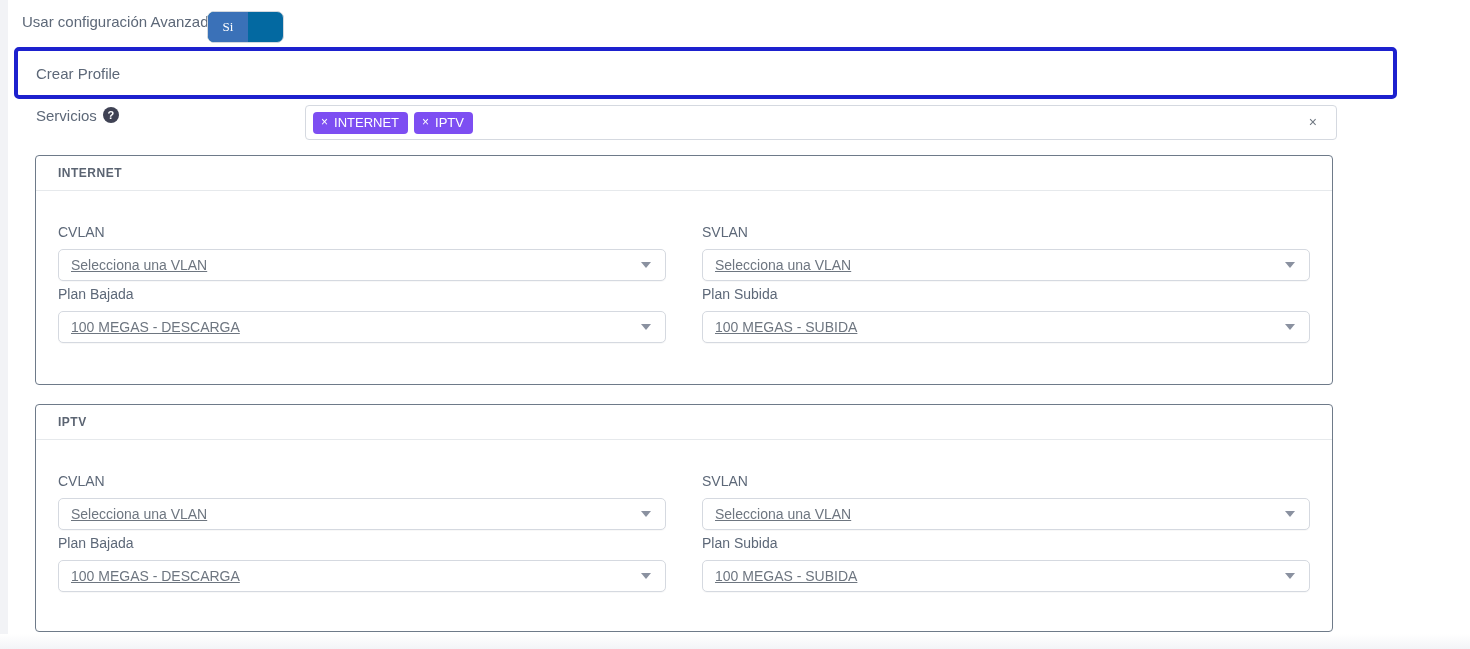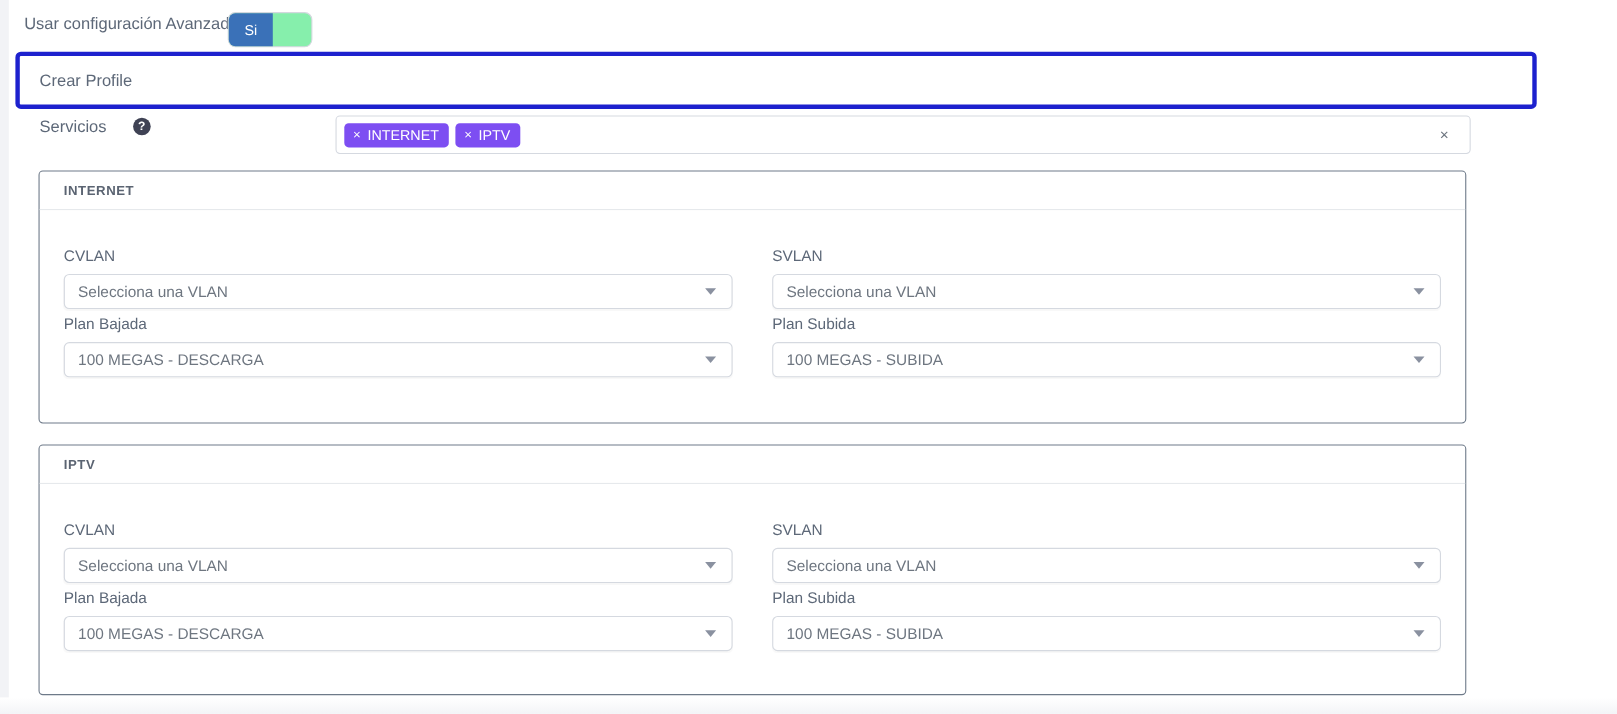--- a/index.html
+++ b/index.html
@@ -14,40 +14,40 @@
   .abs { position: absolute; }
 
   
   .left-strip { left: 0; top: 0; width: 8px; height: 649px; background: #f2f3f6; }
   .bottom-band { left: 0; bottom: 0; width: 1470px; height: 15px;
                  background: linear-gradient(#ffffff, #f3f4f7); }
 
   
   .toggle-label { left: 22px; top: 13px; font-size: 15px; color: #5d6878; }
   .toggle { left: 207px; top: 11px; width: 77px; height: 32px;
-            background: #86efac; border: 1px solid #d3d8de; border-radius: 7px;
-            display: flex; cursor: pointer; }
+            background: #0369a1; border: 1px solid #d3d8de; border-radius: 7px;
+            display: flex; cursor: pointer; font-family: Liberation Serif, serif; }
   .toggle-on { width: 40px; height: 100%; background: #3a71b8;
                border-radius: 6px 0 0 6px; display: flex; align-items: center;
                justify-content: center; color: #ffffff; font-size: 13px; }
   .toggle-off { flex: 1; }
 
   
   .highlight-box { left: 14px; top: 47px; width: 1383px; height: 52px;
                    border: 4px solid #1d21ce; border-radius: 5px;
                    background: #ffffff; display: flex; align-items: center; }
   .lp-label { margin-left: 18px; width: 269px; flex: none; font-size: 15px; color: #5d6878; }
   .lp-select { width: 1032px; height: 32px; border: 1px solid #d5d9e0; border-radius: 4px;
                background: #ffffff; display: flex; align-items: center;
                padding: 0 14px 0 12px; font-size: 15px; color: #6e7680; cursor: pointer; }
   .lp-caret { margin-left: auto; display: flex; align-items: center; }
 
   
   .serv-label-wrap { left: 36px; top: 105px; height: 20px; display: flex;
-                     align-items: center; gap: 24px; }
+                     align-items: center; gap: 6px; }
   .serv-label { font-size: 15px; color: #5d6878; }
   .help-icon { width: 16px; height: 16px; border-radius: 50%; background: #3f4254;
                color: #ffffff; font-size: 11px; font-weight: bold;
                display: inline-flex; align-items: center; justify-content: center;
                cursor: pointer; }
   .serv-select { left: 305px; top: 105px; width: 1032px; height: 35px;
                  border: 1px solid #d5d9e0; border-radius: 4px; background: #ffffff;
                  display: flex; align-items: center; padding: 0 40px 0 7px;
                  cursor: text; }
   .tag { display: inline-flex; align-items: center; gap: 6px; background: #7d4ef2;
@@ -67,21 +67,21 @@
                   font-size: 12px; font-weight: bold; letter-spacing: 0.5px;
                   color: #5b6472; }
   .panel-body { padding: 33px 22px 0 22px; }
   .grid-2 { display: grid; grid-template-columns: 1fr 1fr; column-gap: 36px; }
   .row-gap { margin-top: 5px; }
   .field-label { font-size: 14px; color: #5d6878; margin-bottom: 9px; }
   .select2 { height: 32px; border: 1px solid #d5d9e0; border-radius: 5px;
              background: #ffffff; display: flex; align-items: center;
              justify-content: space-between; padding: 0 14px 0 12px;
              font-size: 14px; color: #6e7680; cursor: pointer;
-             box-shadow: 0 1px 1px rgba(0,0,0,0.03); }
+             box-shadow: 0 1px 1px rgba(0,0,0,0.03); text-decoration: underline; }
   .caret-down { width: 0; height: 0; border-left: 5px solid transparent;
                 border-right: 5px solid transparent; border-top: 6px solid #8a91a0; }
 </style>
 </head>
 <body>
 
 <div class="abs left-strip"></div>
 <div class="abs bottom-band"></div>
 
 <div class="abs toggle-label">Usar configuración Avanzada</div>

